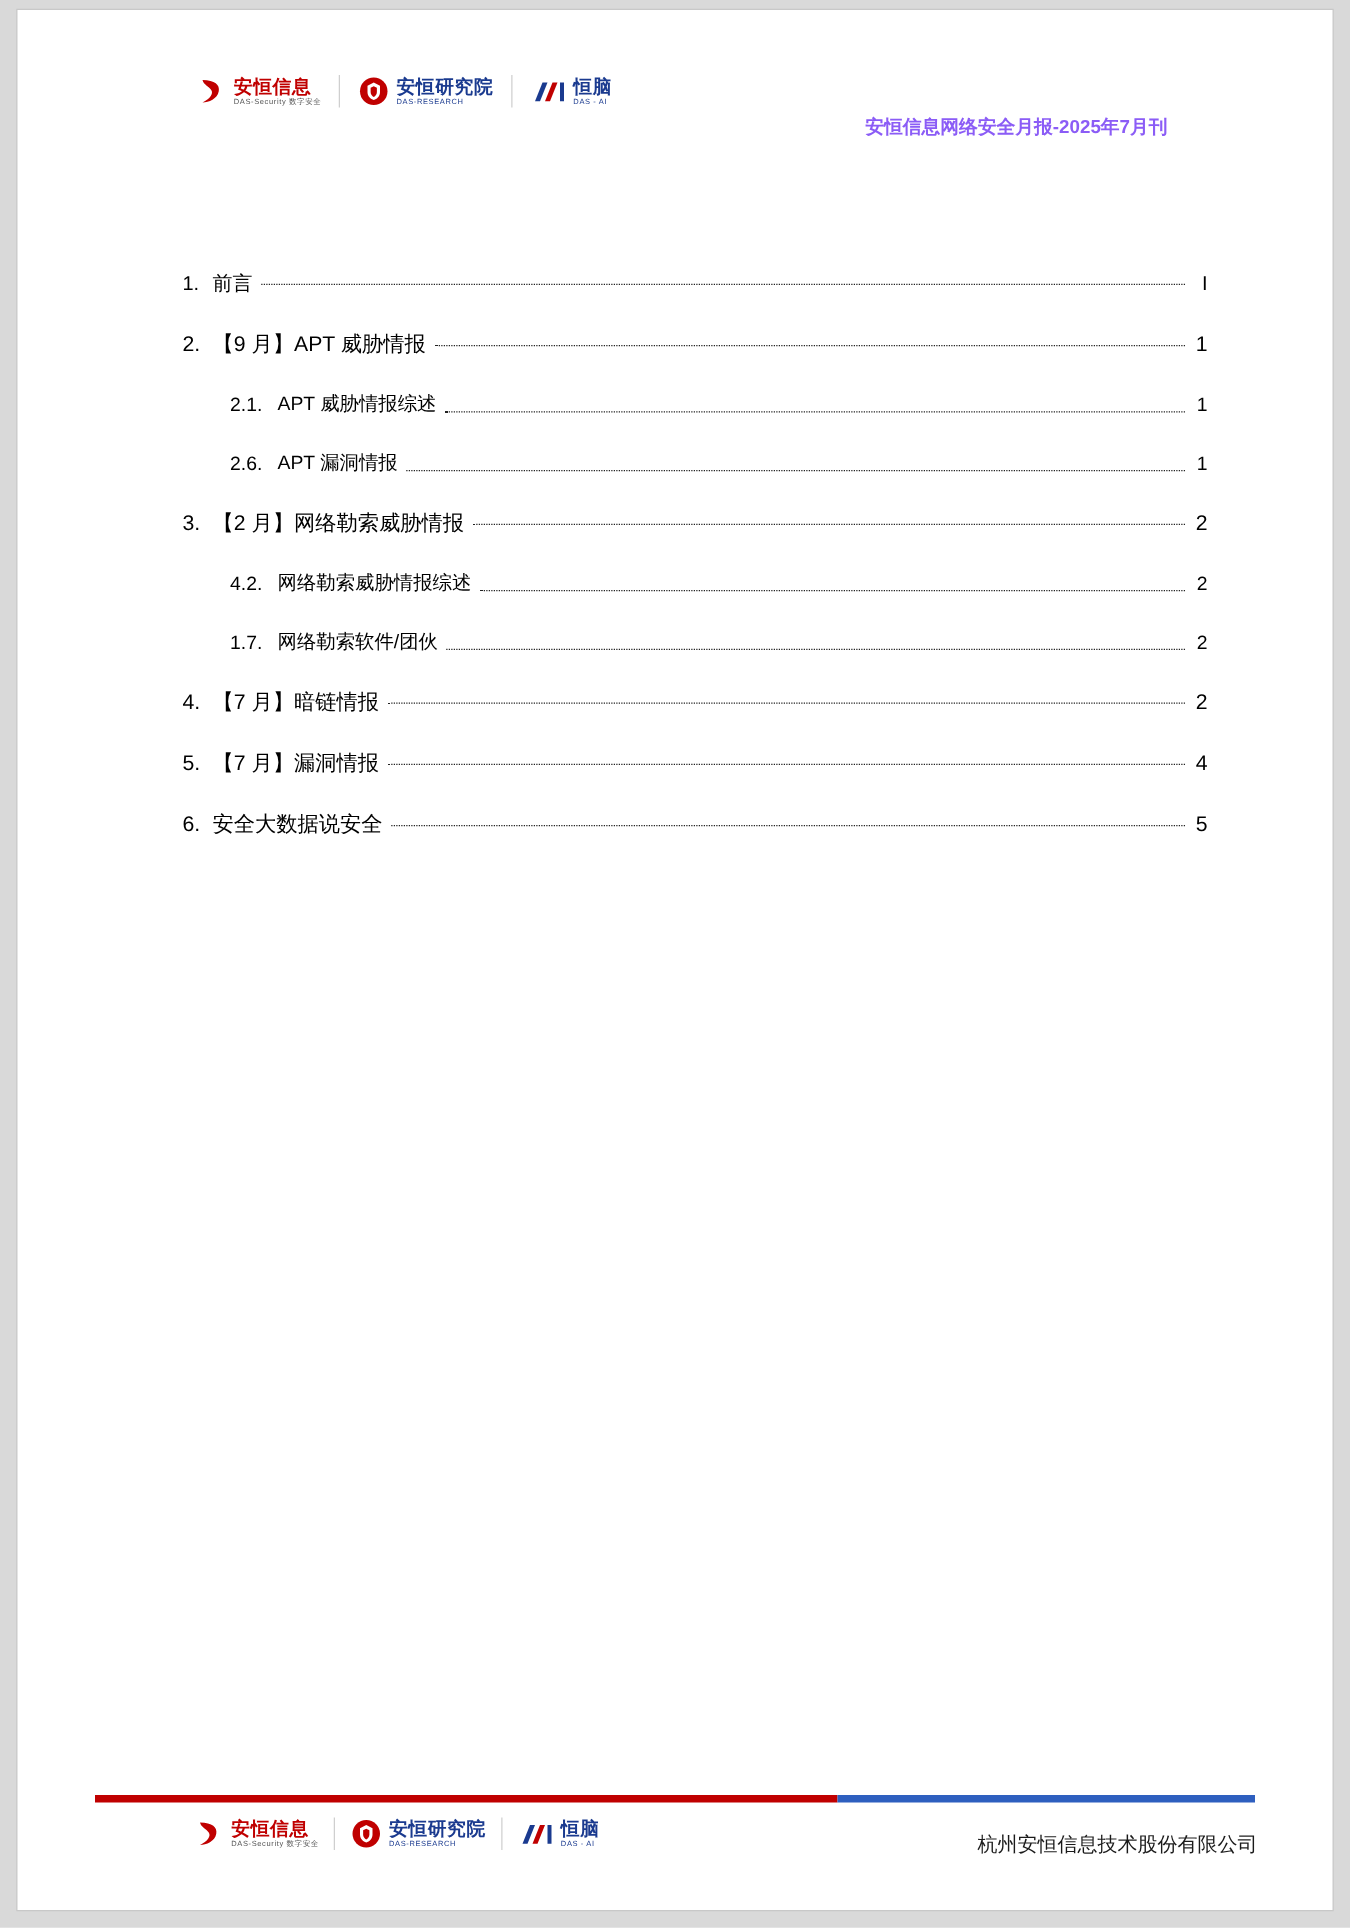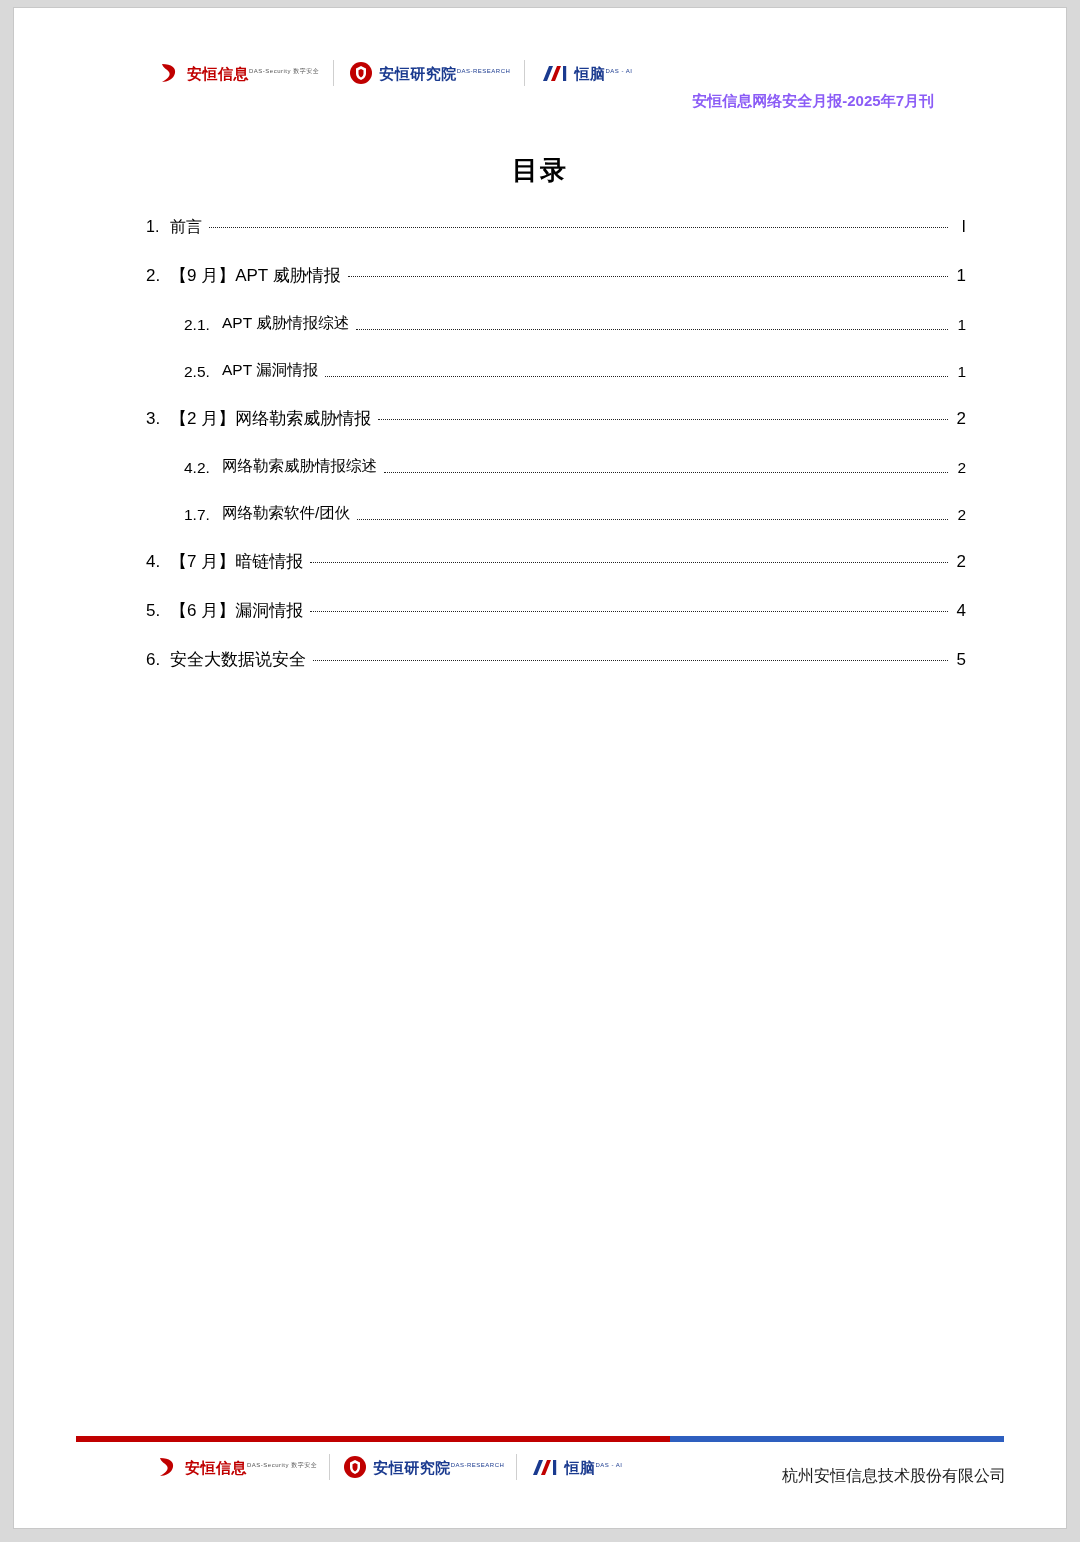--- a/index.html
+++ b/index.html
@@ -41,21 +41,21 @@
   .logo {
     display: flex;
     align-items: center;
     gap: 5px;
   }
   .logo-mark {
     display: block;
   }
   .logo-txt {
     display: flex;
-    flex-direction: row;
+    flex-direction: column;
     line-height: 1;
     justify-content: center;
   }
   .logo-cn {
     font-size: 15px;
     font-weight: bold;
     color: #1a3a8f;
     letter-spacing: 0.5px;
   }
   .logo-cn.red { color: #c00000; }
@@ -212,21 +212,20 @@
         <span class="logo-txt">
           <span class="logo-cn">恒脑</span>
           <span class="logo-en blue">DAS - AI</span>
         </span>
       </div>
 
     </div>
     <div class="header-title">安恒信息网络安全月报-2025年7月刊</div>
   </div>
 
-  <div class="toc-title">目录</div>
 
   <div class="toc">
 
     <div class="toc-row lvl1 first">
       <span class="toc-num">1.</span>
       <span class="toc-label">前言</span>
       <span class="toc-dots"></span>
       <span class="toc-page">I</span>
     </div>
 
@@ -238,21 +237,21 @@
     </div>
 
     <div class="toc-row lvl2">
       <span class="toc-num">2.1.</span>
       <span class="toc-label">APT 威胁情报综述</span>
       <span class="toc-dots"></span>
       <span class="toc-page">1</span>
     </div>
 
     <div class="toc-row lvl2">
-      <span class="toc-num">2.5.</span>
+      <span class="toc-num">2.6.</span>
       <span class="toc-label">APT 漏洞情报</span>
       <span class="toc-dots"></span>
       <span class="toc-page">1</span>
     </div>
 
     <div class="toc-row lvl1">
       <span class="toc-num">3.</span>
       <span class="toc-label">【2 月】网络勒索威胁情报</span>
       <span class="toc-dots"></span>
       <span class="toc-page">2</span>
@@ -274,21 +273,21 @@
 
     <div class="toc-row lvl1">
       <span class="toc-num">4.</span>
       <span class="toc-label">【7 月】暗链情报</span>
       <span class="toc-dots"></span>
       <span class="toc-page">2</span>
     </div>
 
     <div class="toc-row lvl1">
       <span class="toc-num">5.</span>
-      <span class="toc-label">【6 月】漏洞情报</span>
+      <span class="toc-label">【7 月】漏洞情报</span>
       <span class="toc-dots"></span>
       <span class="toc-page">4</span>
     </div>
 
     <div class="toc-row lvl1">
       <span class="toc-num">6.</span>
       <span class="toc-label">安全大数据说安全</span>
       <span class="toc-dots"></span>
       <span class="toc-page">5</span>
     </div>

